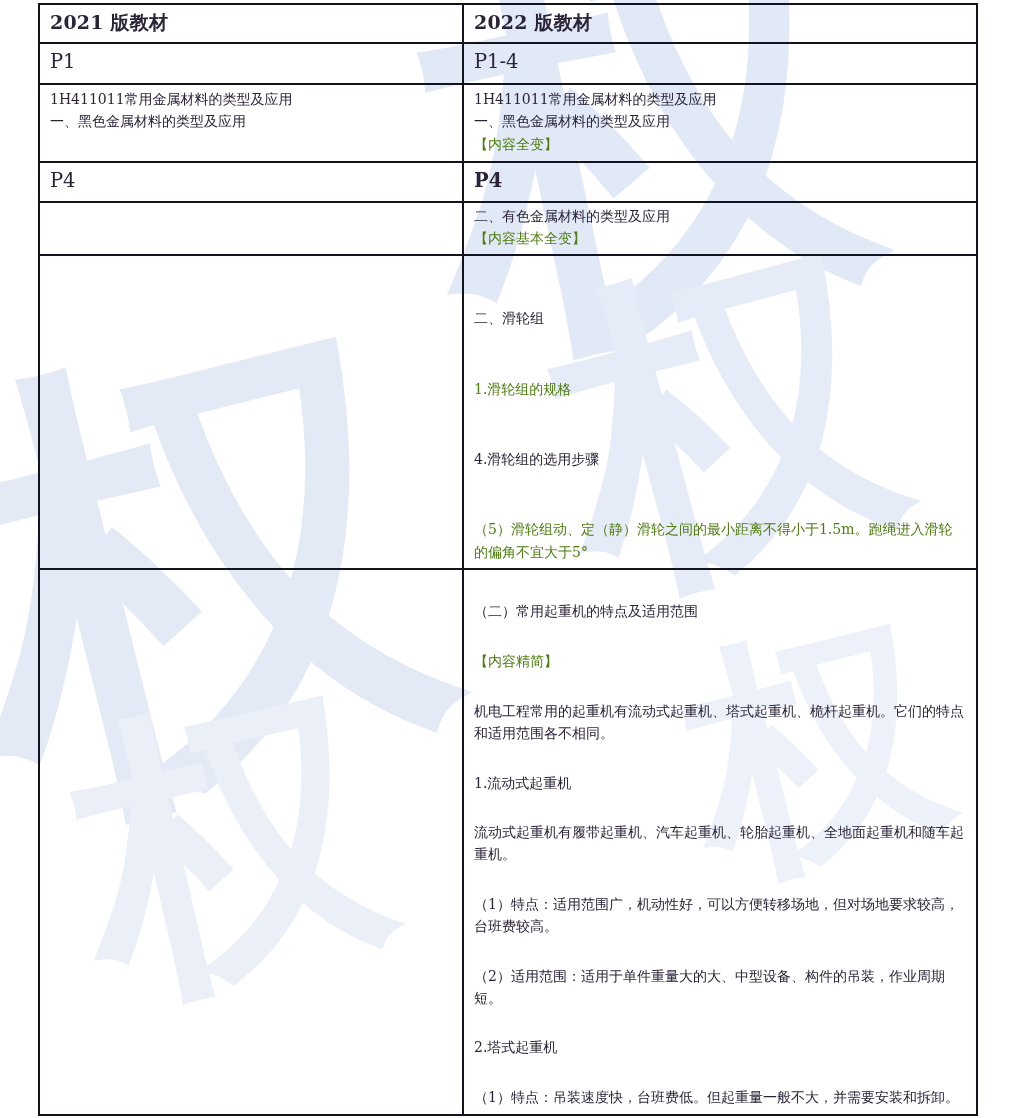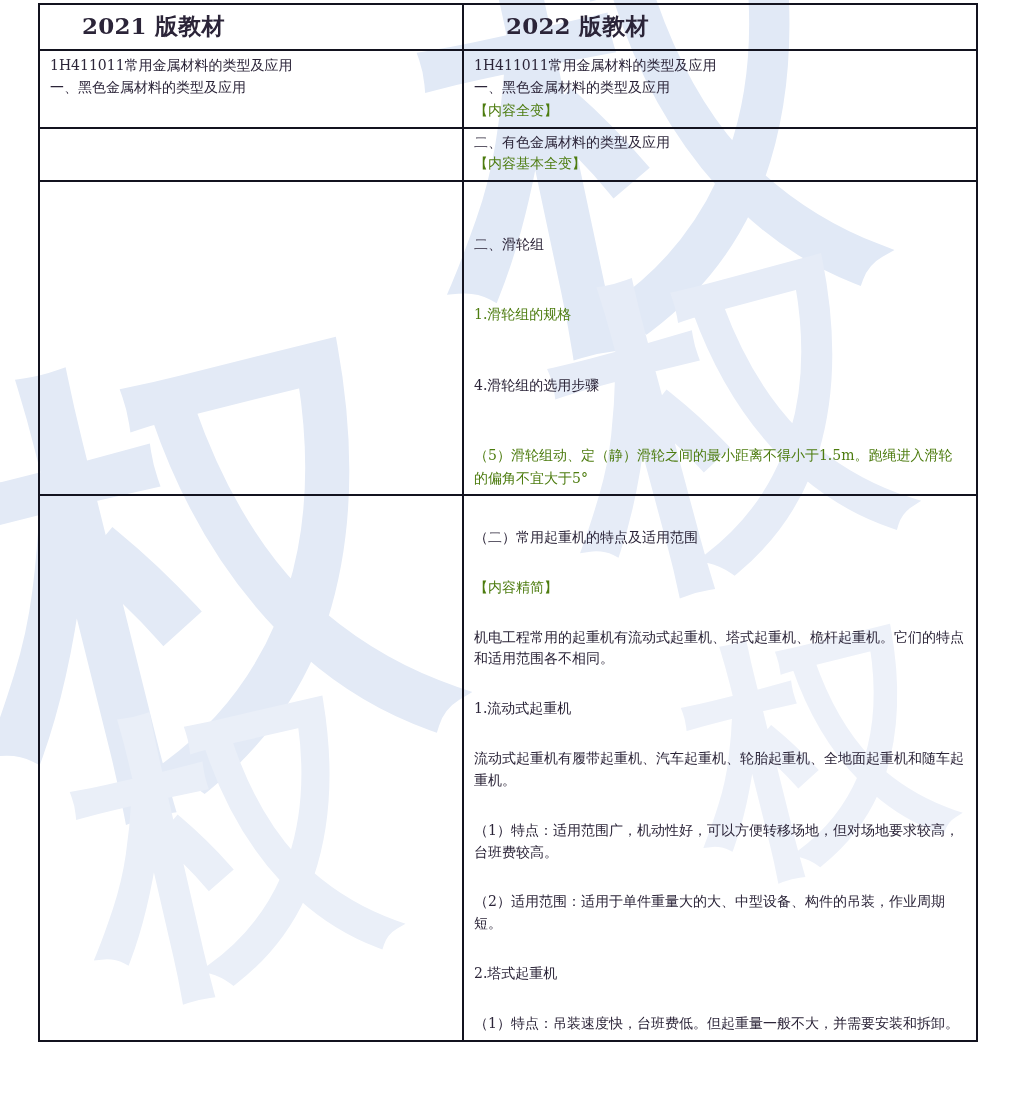--- a/index.html
+++ b/index.html
@@ -62,23 +62,22 @@
   col.c-right { width: 514px; }
 
   .cell-text {
     color: #2b2438;
     font-family: "DejaVu Serif", "Liberation Serif", serif;
     font-size: 14px;
     line-height: 1.55;
   }
   .hdr .cell-text {
     font-weight: 700;
-    font-size: 23px;
+    font-size: 19px;
     letter-spacing: 0.2px;
-    margin-left: 32px;
   }
   .page-ref .cell-text {
     font-size: 19.5px;
   }
 
   .line { display: block; }
   .line.red   { color: #4d7c0f; }
 
   .body-cell { min-height: 1px; }
   .body-cell .line { margin: 0; }
@@ -110,33 +109,49 @@
 
       <tr class="hdr">
         <td>
           <span class="cell-text line">2021 版教材</span>
         </td>
         <td>
           <span class="cell-text line">2022 版教材</span>
         </td>
       </tr>
 
+      <tr class="page-ref">
+        <td>
+          <span class="cell-text line">P1</span>
+        </td>
+        <td>
+          <span class="cell-text line">P1-4</span>
+        </td>
+      </tr>
 
       <tr class="row-metal">
         <td class="body-cell">
           <span class="cell-text line">1H411011常用金属材料的类型及应用</span>
           <span class="cell-text line">一、黑色金属材料的类型及应用</span>
         </td>
         <td class="body-cell">
           <span class="cell-text line">1H411011常用金属材料的类型及应用</span>
           <span class="cell-text line">一、黑色金属材料的类型及应用</span>
           <span class="cell-text line red">【内容全变】</span>
         </td>
       </tr>
 
+      <tr class="page-ref">
+        <td>
+          <span class="cell-text line">P4</span>
+        </td>
+        <td class="bold-ref">
+          <span class="cell-text line" style="font-weight:700">P4</span>
+        </td>
+      </tr>
 
       <tr>
         <td class="body-cell empty-cell">
           <span class="cell-text line">&nbsp;</span>
           <span class="cell-text line">&nbsp;</span>
         </td>
         <td class="body-cell">
           <span class="cell-text line">二、有色金属材料的类型及应用</span>
           <span class="cell-text line red">【内容基本全变】</span>
         </td>

